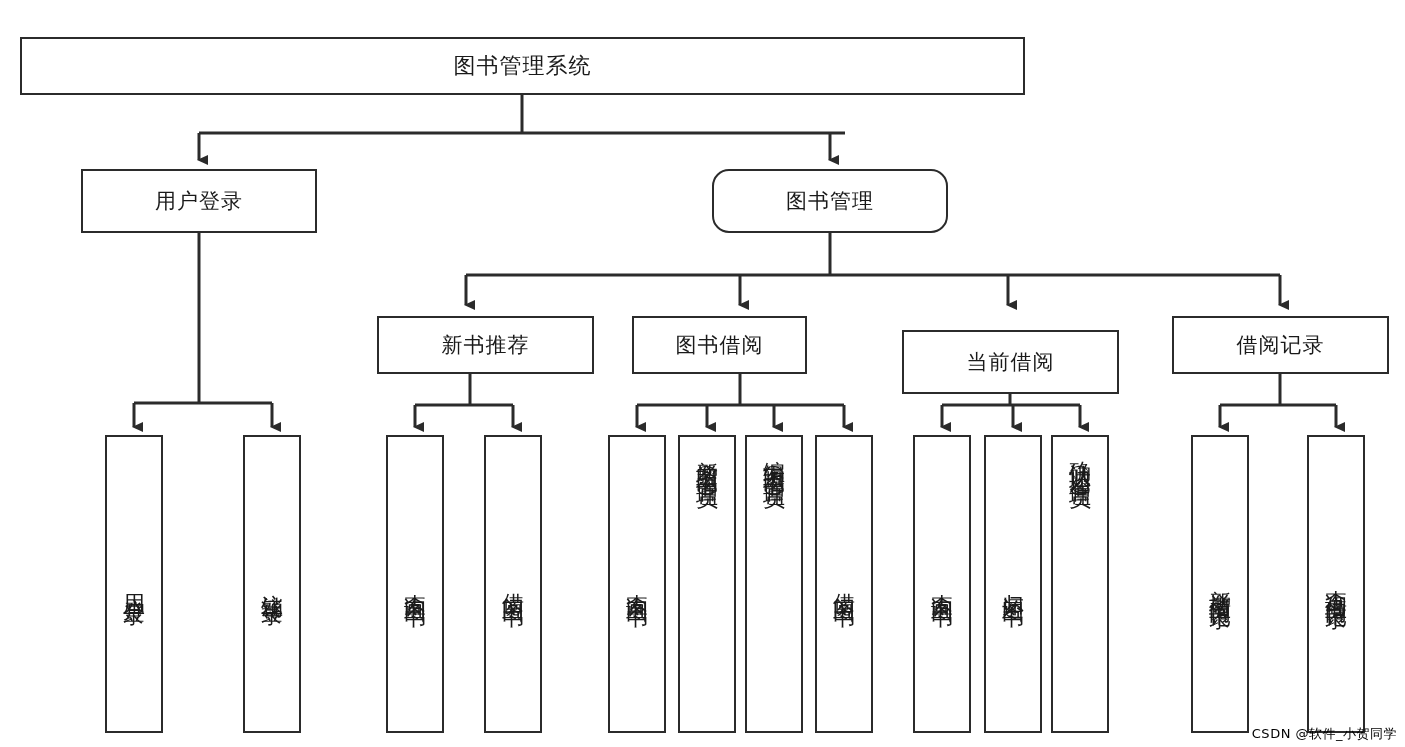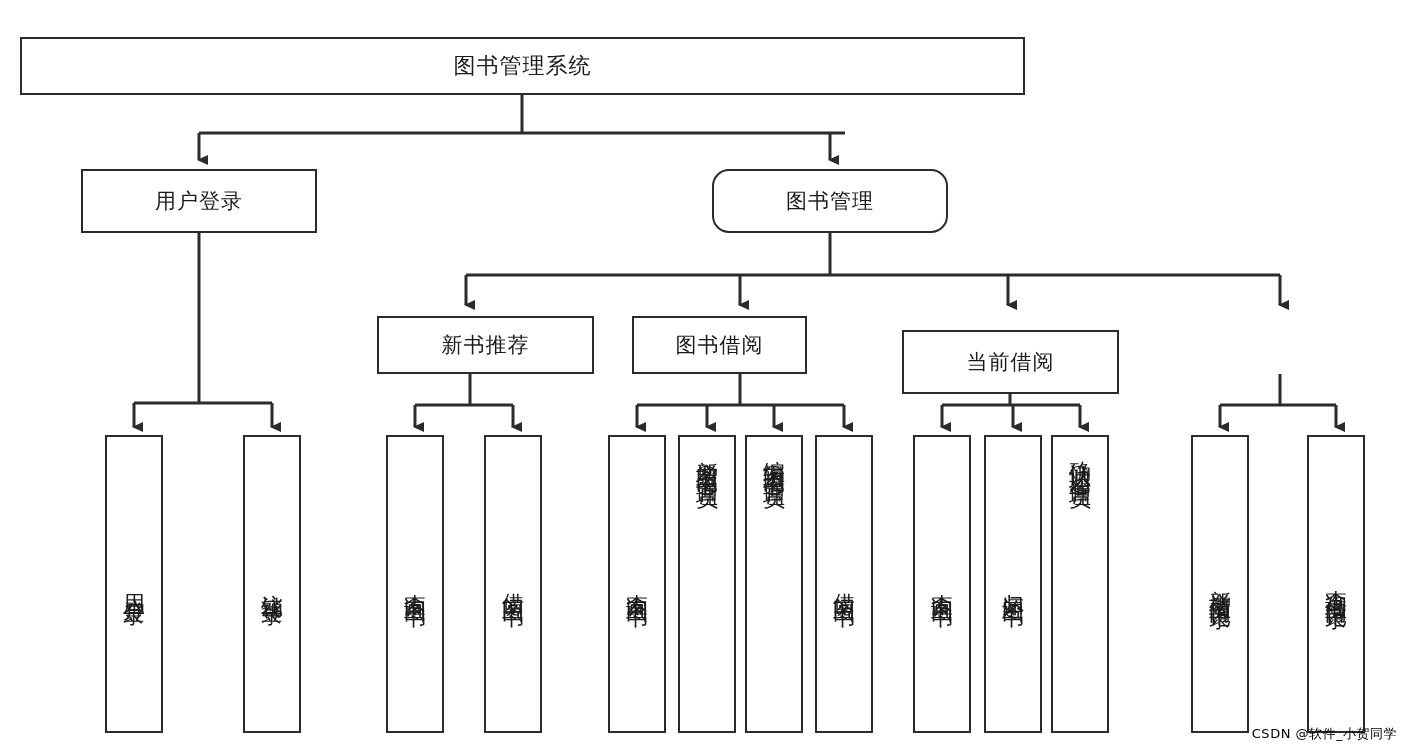--- a/index.html
+++ b/index.html
@@ -156,20 +156,23 @@
 
   <div class="node horiz" style="left:377px; top:316px; width:217px; height:58px;">
     <span class="node-label">新书推荐</span>
   </div>
   <div class="node horiz" style="left:632px; top:316px; width:175px; height:58px;">
     <span class="node-label">图书借阅</span>
   </div>
   <div class="node horiz" style="left:902px; top:330px; width:217px; height:64px;">
     <span class="node-label">当前借阅</span>
   </div>
+  <div class="node horiz" style="left:1172px; top:316px; width:217px; height:58px;">
+    <span class="node-label">借阅记录</span>
+  </div>
 
   <div class="node vert centered" style="left:105px; top:435px; width:58px; height:298px;">
     <span class="node-label">用户登录</span>
   </div>
   <div class="node vert centered" style="left:243px; top:435px; width:58px; height:298px;">
     <span class="node-label">注销登录</span>
   </div>
 
   <div class="node vert centered" style="left:386px; top:435px; width:58px; height:298px;">
     <span class="node-label">查询图书</span>

